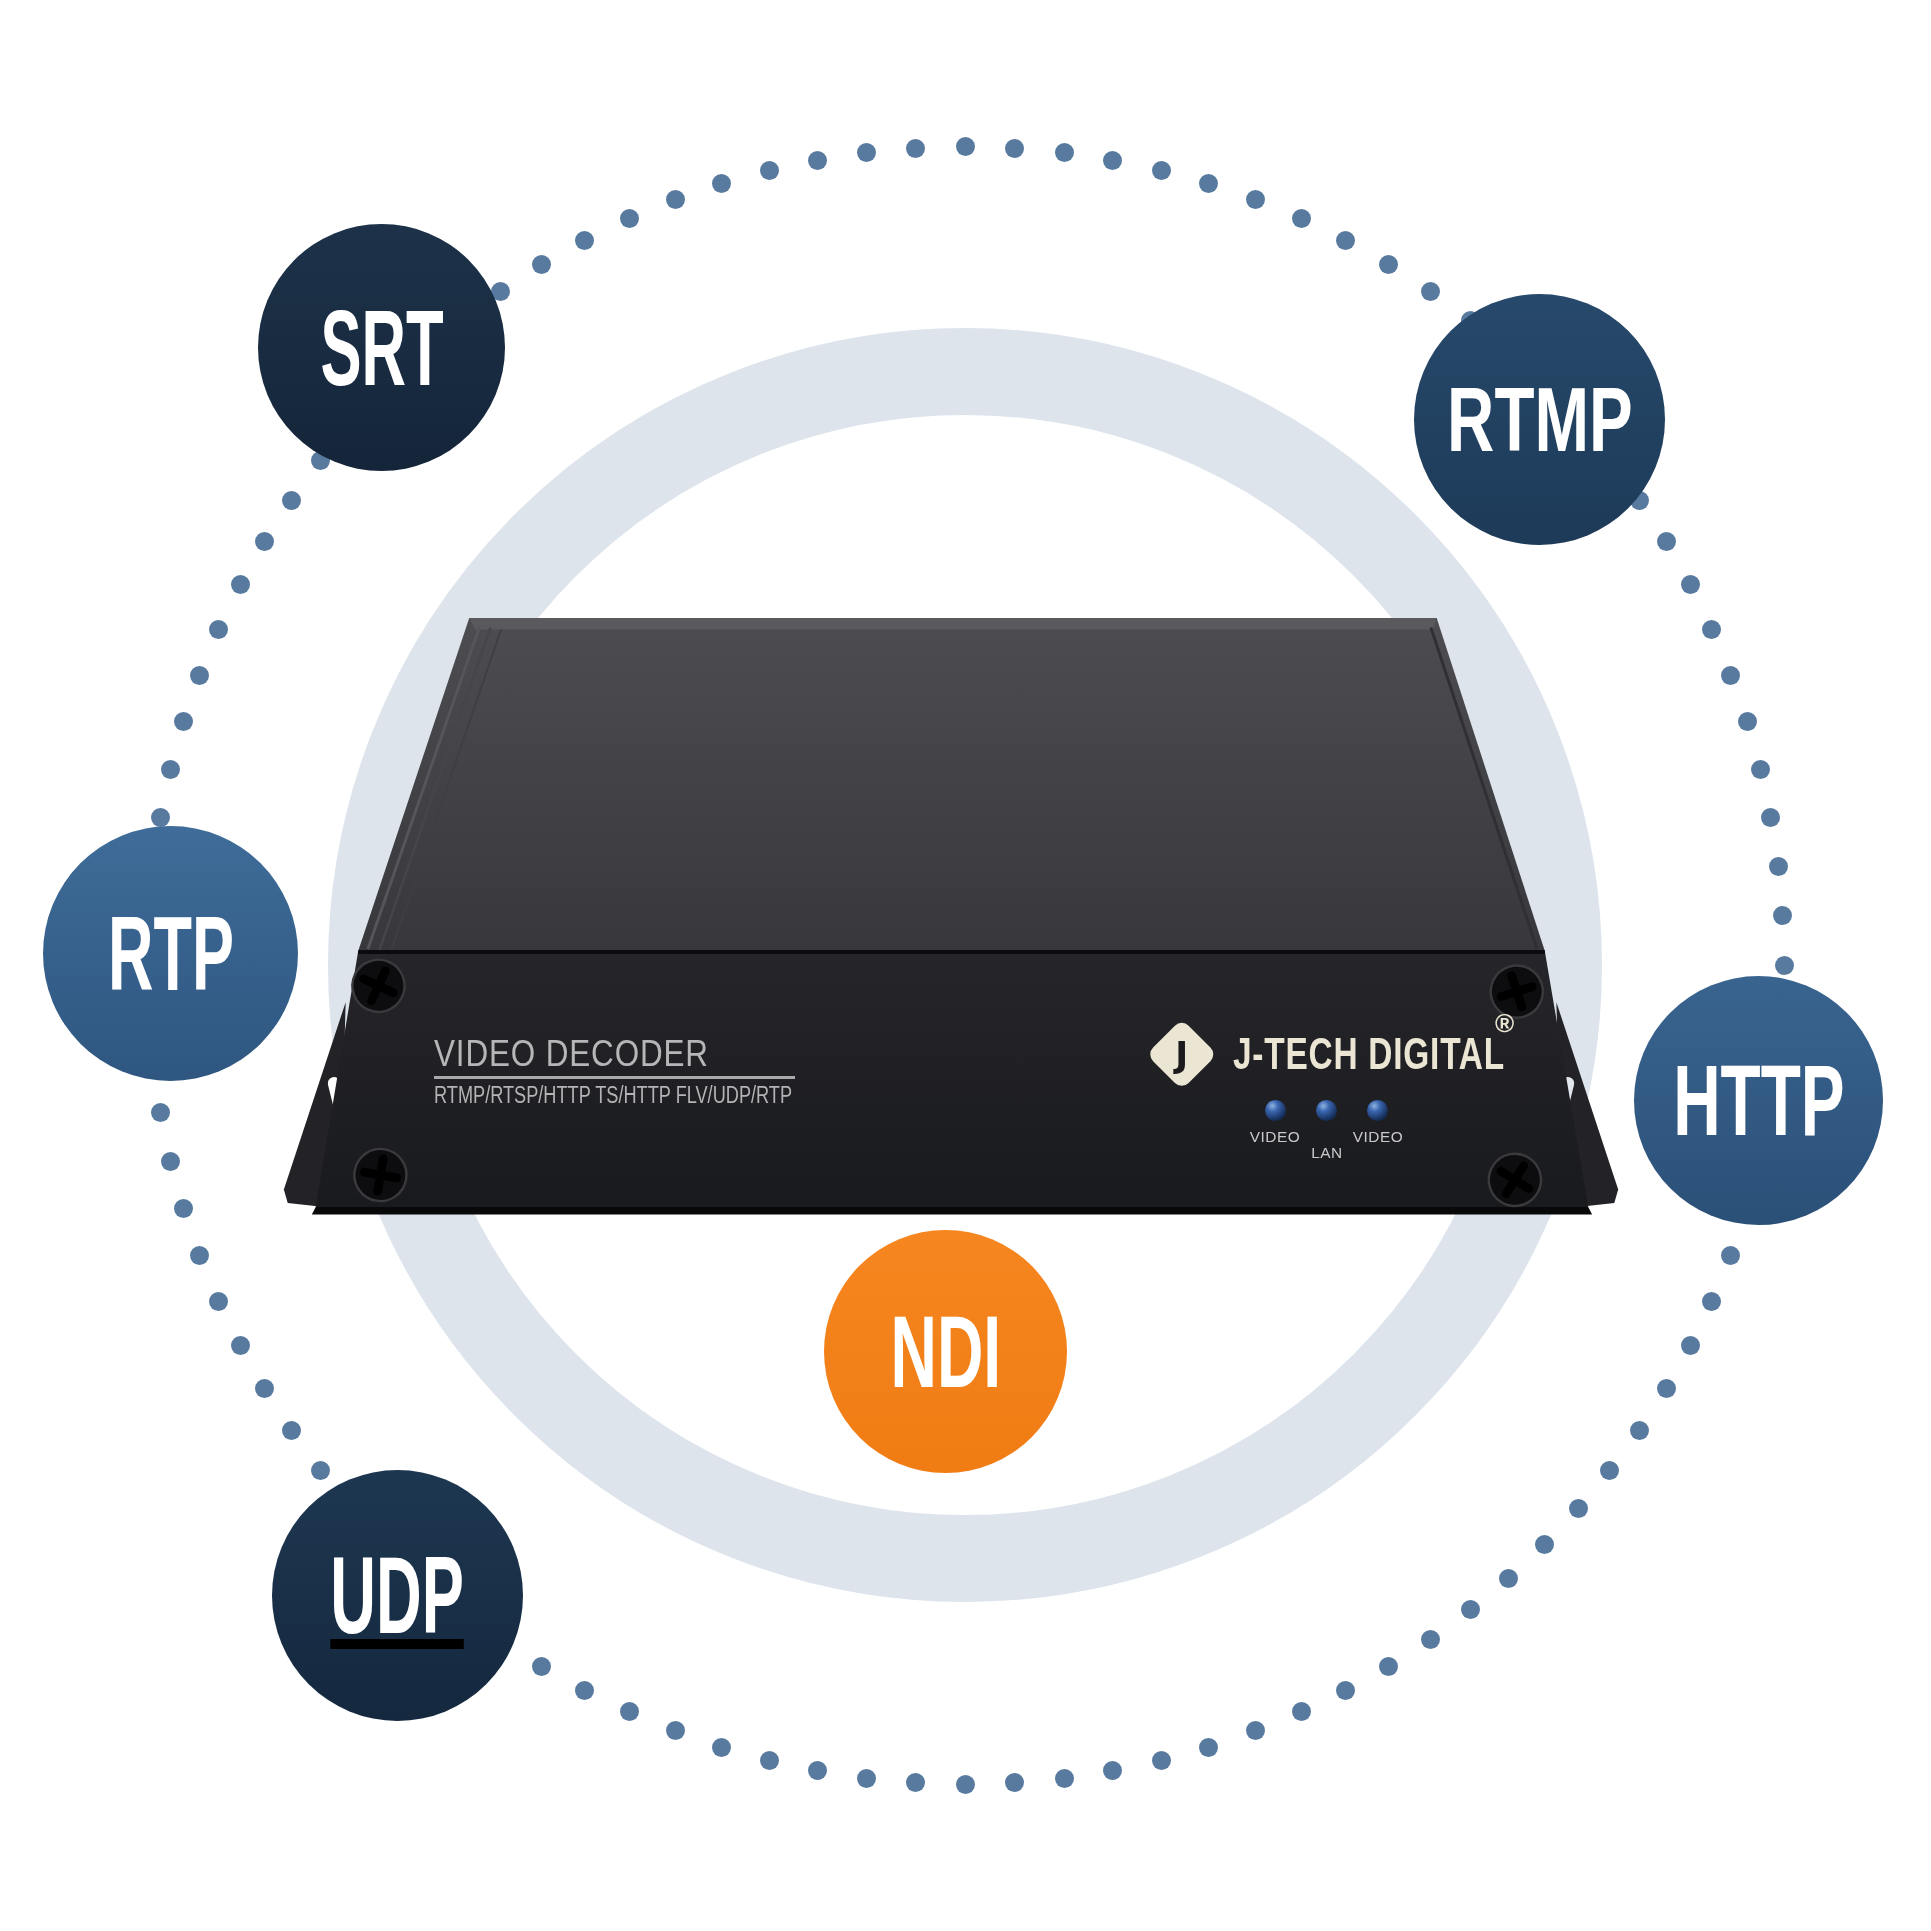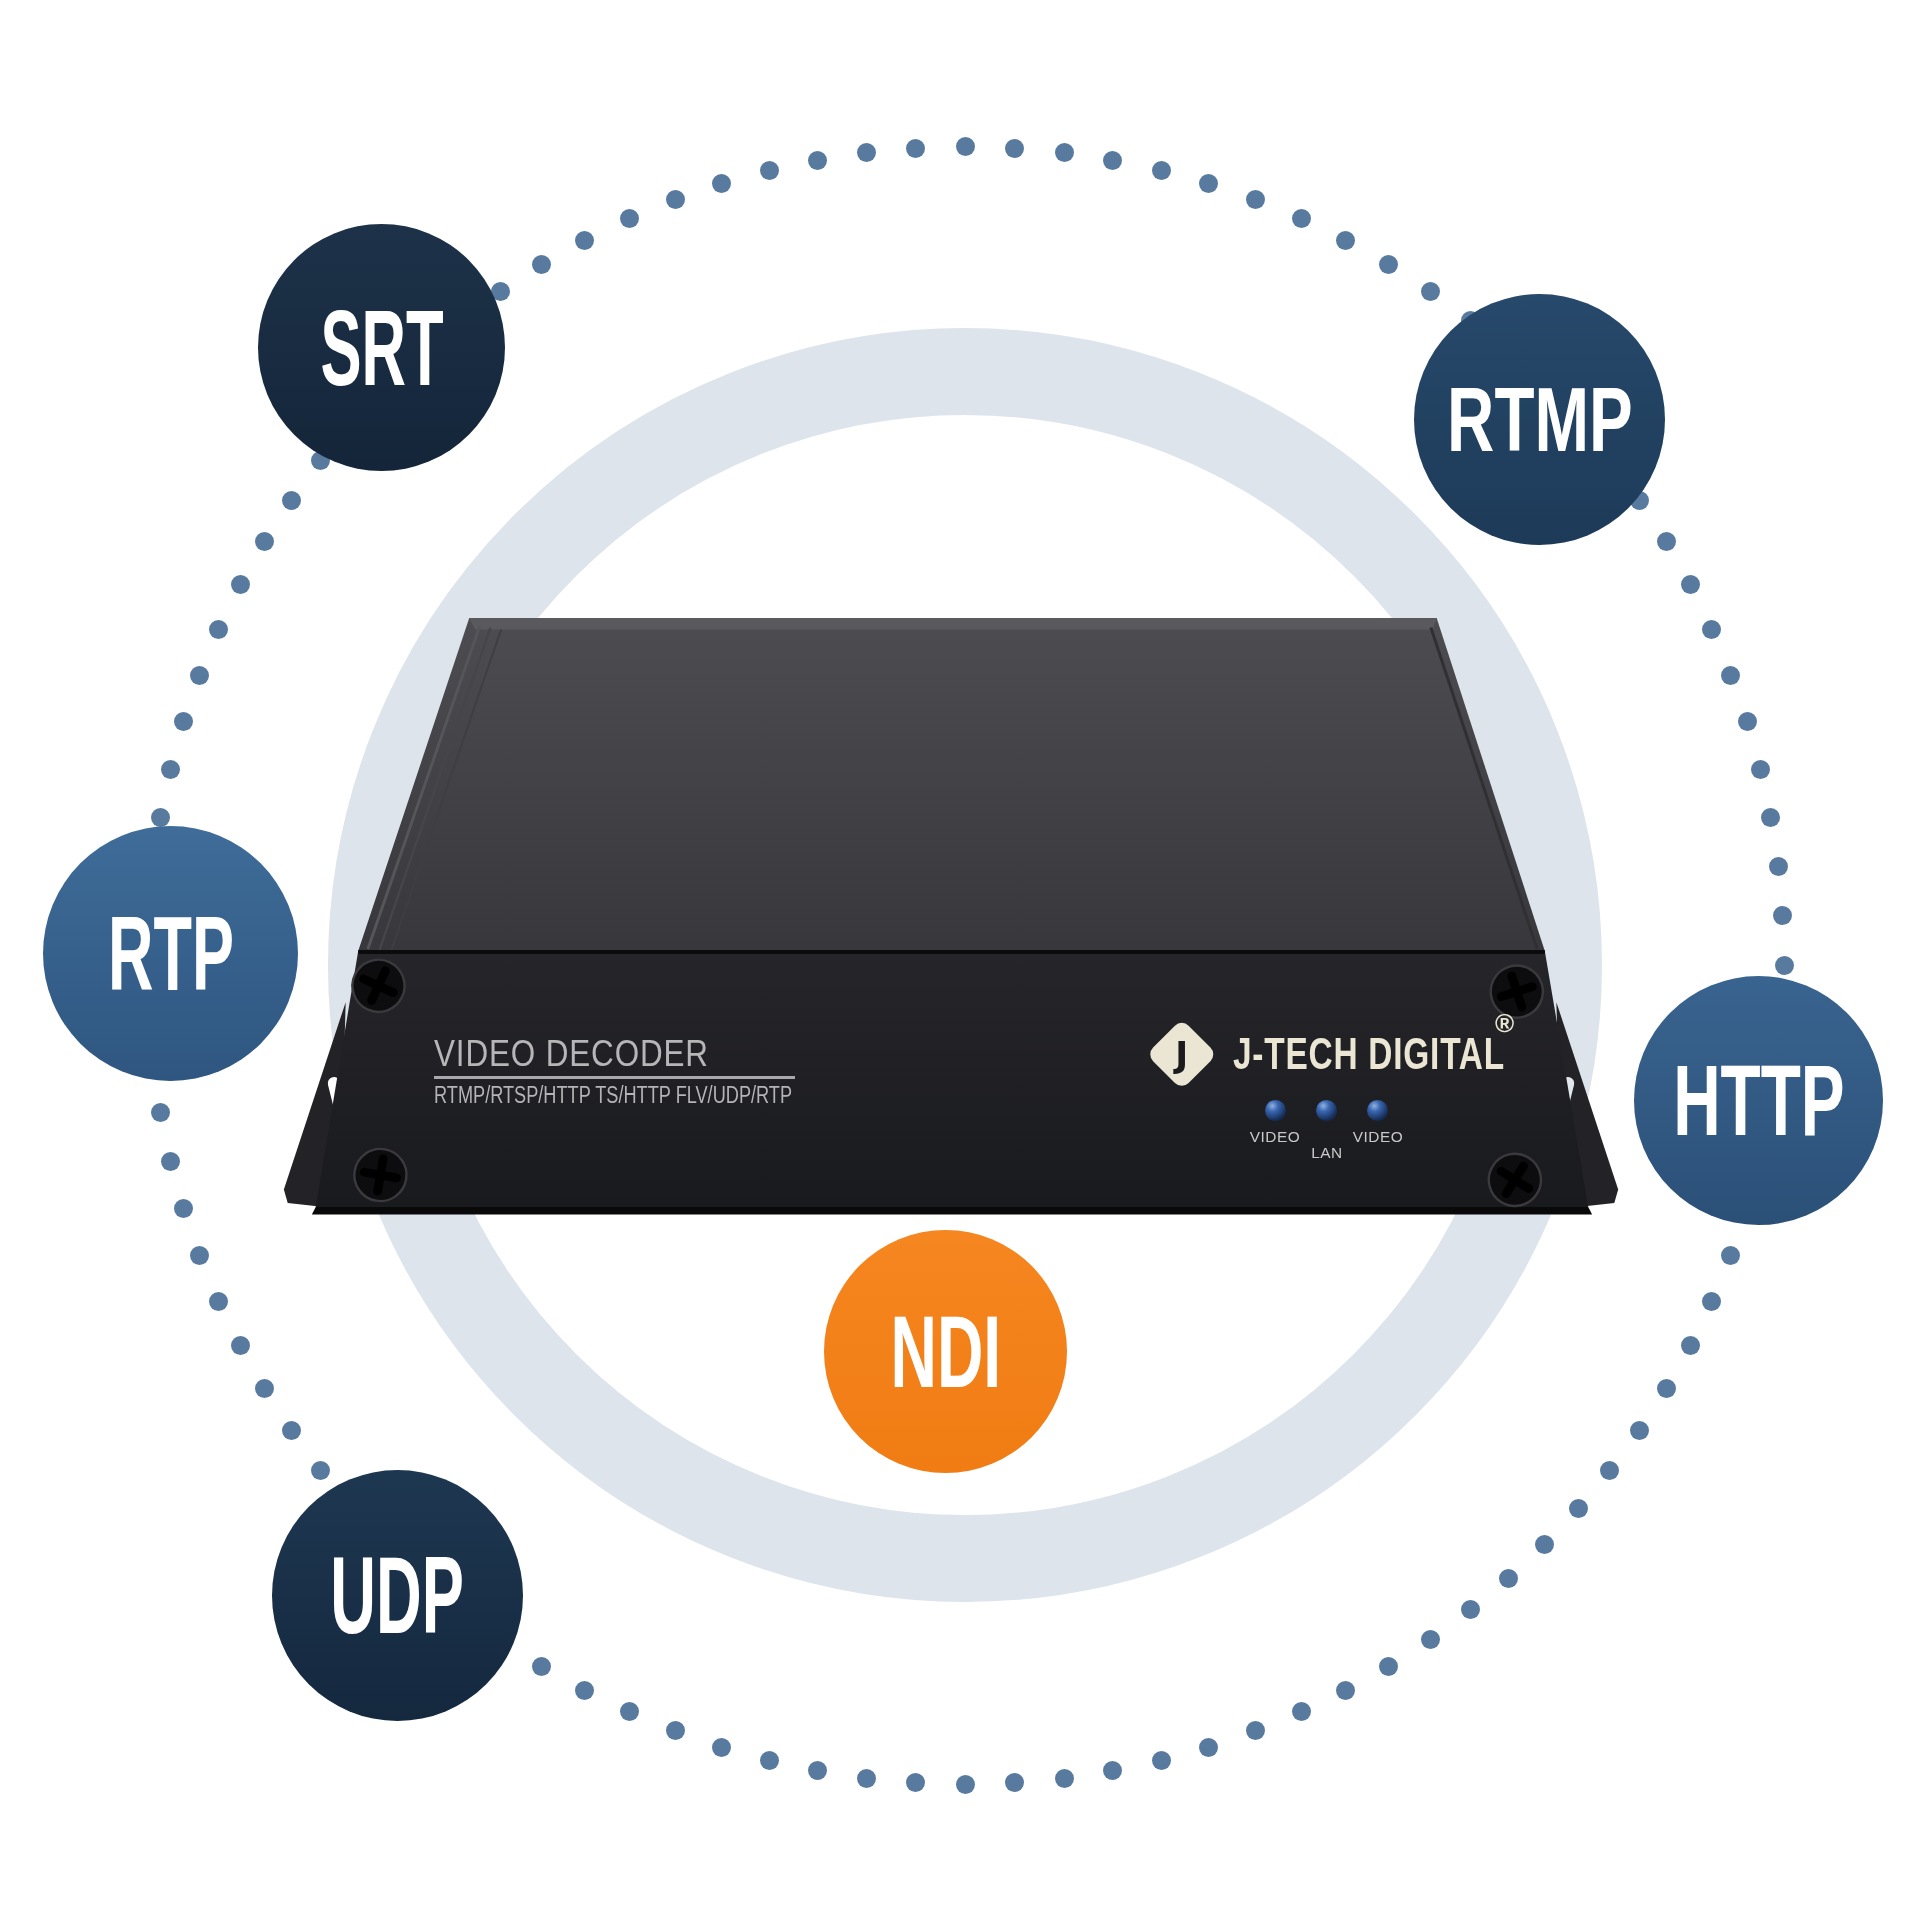--- a/index.html
+++ b/index.html
@@ -261,18 +261,18 @@
   </div>
   <div class="protocol-circle c-rtp" style="background: linear-gradient(rgb(63, 108, 153), rgb(46, 86, 128));">
     <span class="lbl">RTP</span>
   </div>
   <div class="protocol-circle c-http" style="background: linear-gradient(rgb(57, 100, 143), rgb(43, 80, 120));">
     <span class="lbl">HTTP</span>
   </div>
   <div class="protocol-circle c-ndi" style="background: linear-gradient(rgb(246, 134, 32), rgb(240, 124, 19));">
     <span class="lbl">NDI</span>
   </div>
-  <div class="protocol-circle c-udp" style="background: linear-gradient(rgb(30, 55, 81), rgb(20, 40, 62));">
+  <div class="protocol-circle c-udp" style="background: linear-gradient(rgb(30, 55, 81), rgb(20, 40, 62)); text-decoration: underline;">
     <span class="lbl">UDP</span>
   </div>
 
 </div>
 
 
 </body></html>

